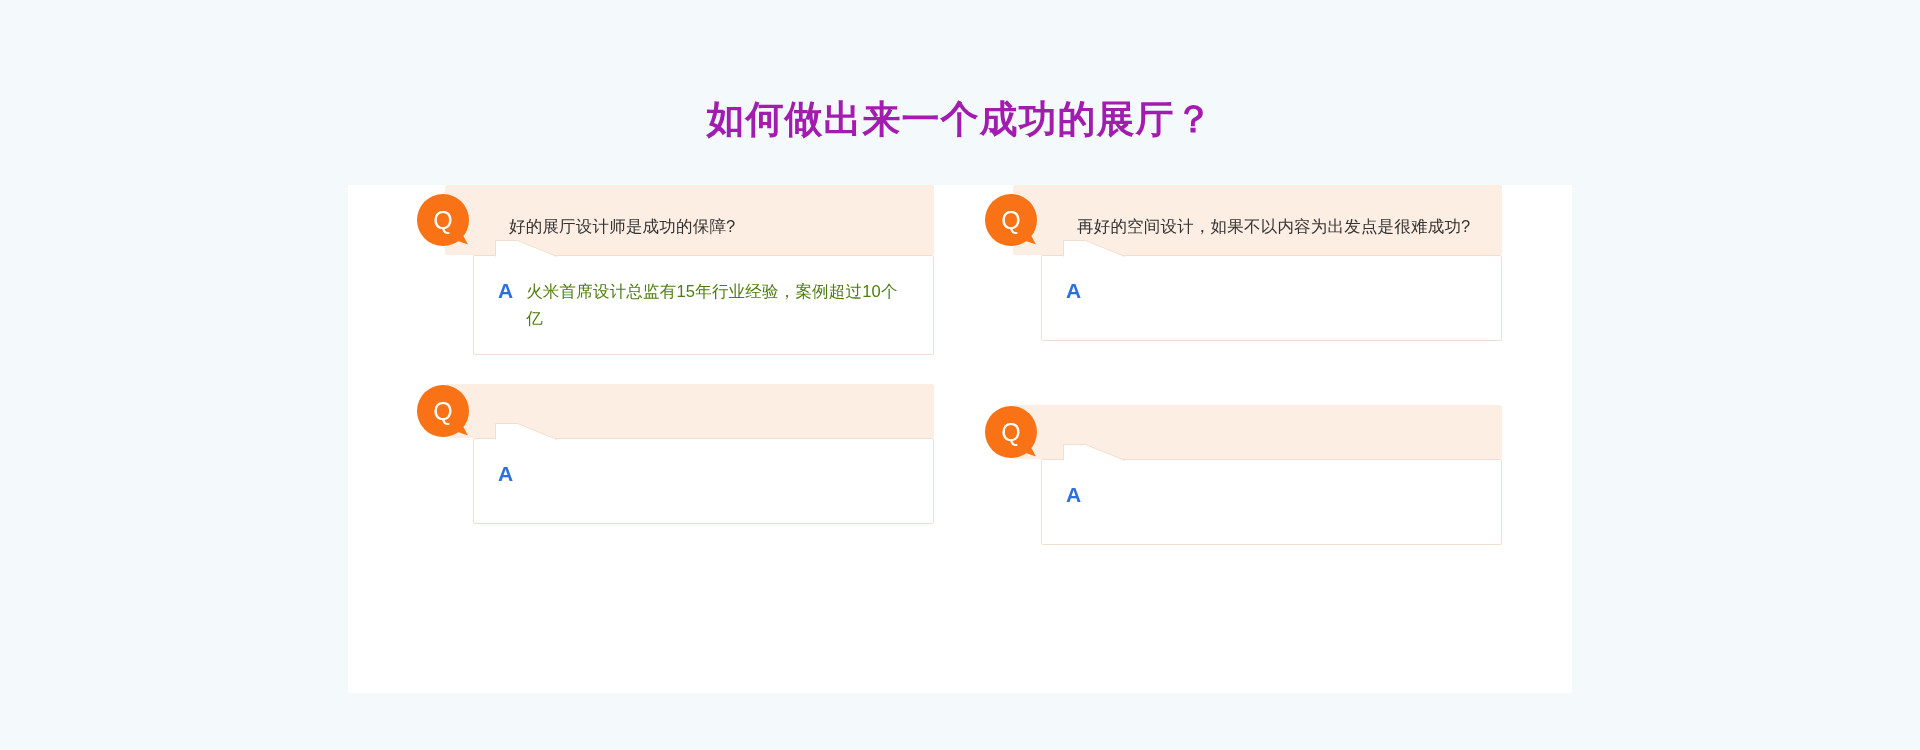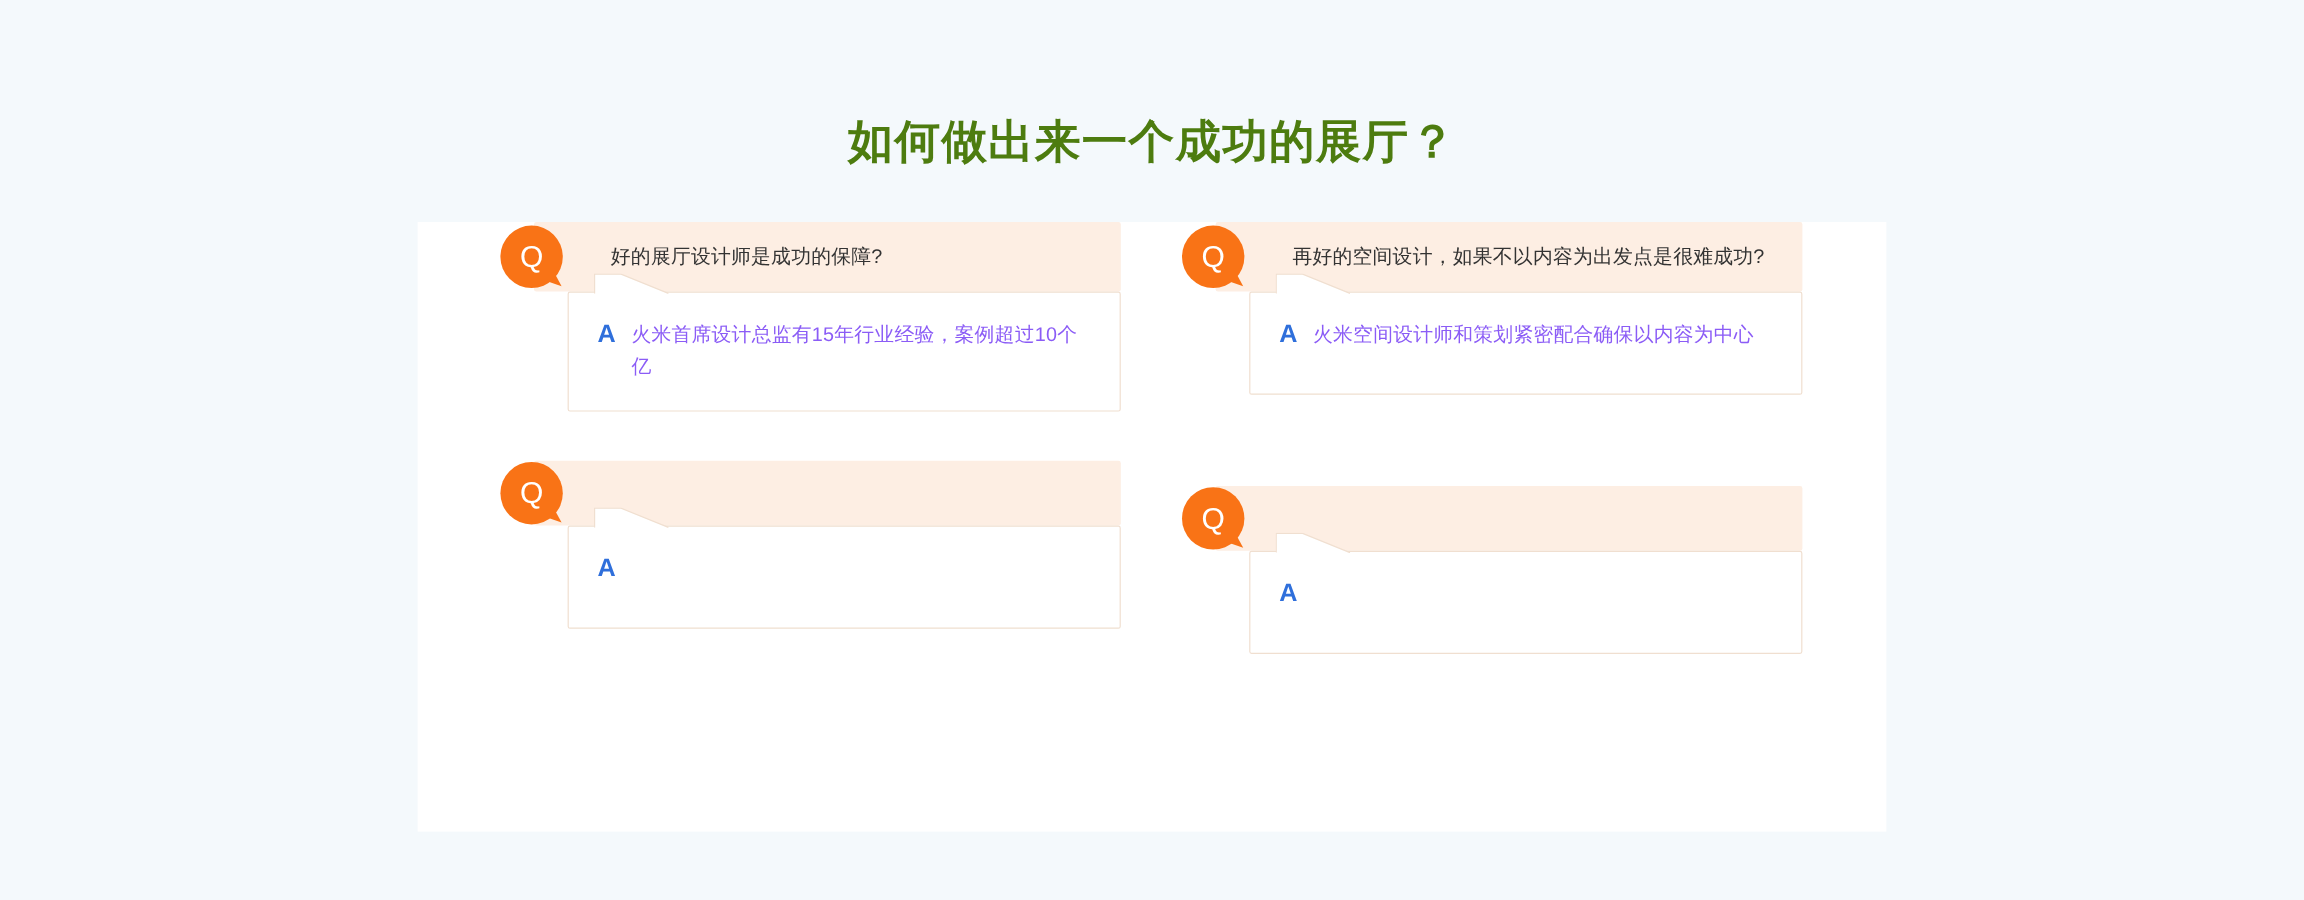--- a/index.html
+++ b/index.html
@@ -16,21 +16,21 @@
   }
 
   .page-title {
     position: absolute;
     left: 0;
     top: 68px;
     width: 1920px;
     text-align: center;
     font-size: 38px;
     font-weight: bold;
-    color: #4d7c0f;
+    color: #a21caf;
     letter-spacing: 1px;
     line-height: 52px;
   }
 
   .faq-panel {
     position: absolute;
     left: 348px;
     top: 185px;
     width: 1224px;
     height: 508px;
@@ -76,20 +76,21 @@
     display: flex;
     align-items: center;
   }
 
   .q-text {
     font-size: 16.5px;
     line-height: 26px;
     color: #333333;
     letter-spacing: 0.2px;
     white-space: pre-line;
+    margin-top: 12px;
   }
 
   .q-badge {
     position: absolute;
     left: -28px;
     top: 50%;
     transform: translateY(-50%);
     width: 52px;
     height: 52px;
     z-index: 3;
@@ -142,21 +143,21 @@
     font-weight: bold;
     color: #2f6fdb;
     line-height: 26px;
     flex: 0 0 auto;
     padding-top: 0px;
   }
 
   .a-text {
     font-size: 16.5px;
     line-height: 27px;
-    color: #8b5cf6;
+    color: #4d7c0f;
     letter-spacing: 0.2px;
     white-space: pre-line;
   }
 </style>
 </head>
 <body>
 
 <h1 class="page-title">如何做出来一个成功的展厅？</h1>
 
 <section class="faq-panel">
@@ -233,21 +234,20 @@
           </div>
         </div>
         <div class="a-card-wrap">
           <span class="a-notch">
             <svg viewBox="0 0 80 17" xmlns="http://www.w3.org/2000/svg">
               <path d="M0.5 16.5 L0.5 0.5 L22.5 0.5 L62 16.5" fill="#ffffff" stroke="#f0dfd0" stroke-width="1"></path>
             </svg>
           </span>
           <div class="a-card">
             <span class="a-letter">A</span>
-            <span class="a-text">火米空间设计师和策划紧密配合确保以内容为中心</span>
           </div>
         </div>
       </div>
 
       <div class="faq-item" style="top:220px;">
         <div class="q-row">
           <div class="q-bubble">
             <span class="q-badge">
               <svg viewBox="0 0 52 52" xmlns="http://www.w3.org/2000/svg">
                 <path d="M44.5 38.5 L51 50.5 L36.5 45.5 Z" fill="#f97316"></path>

